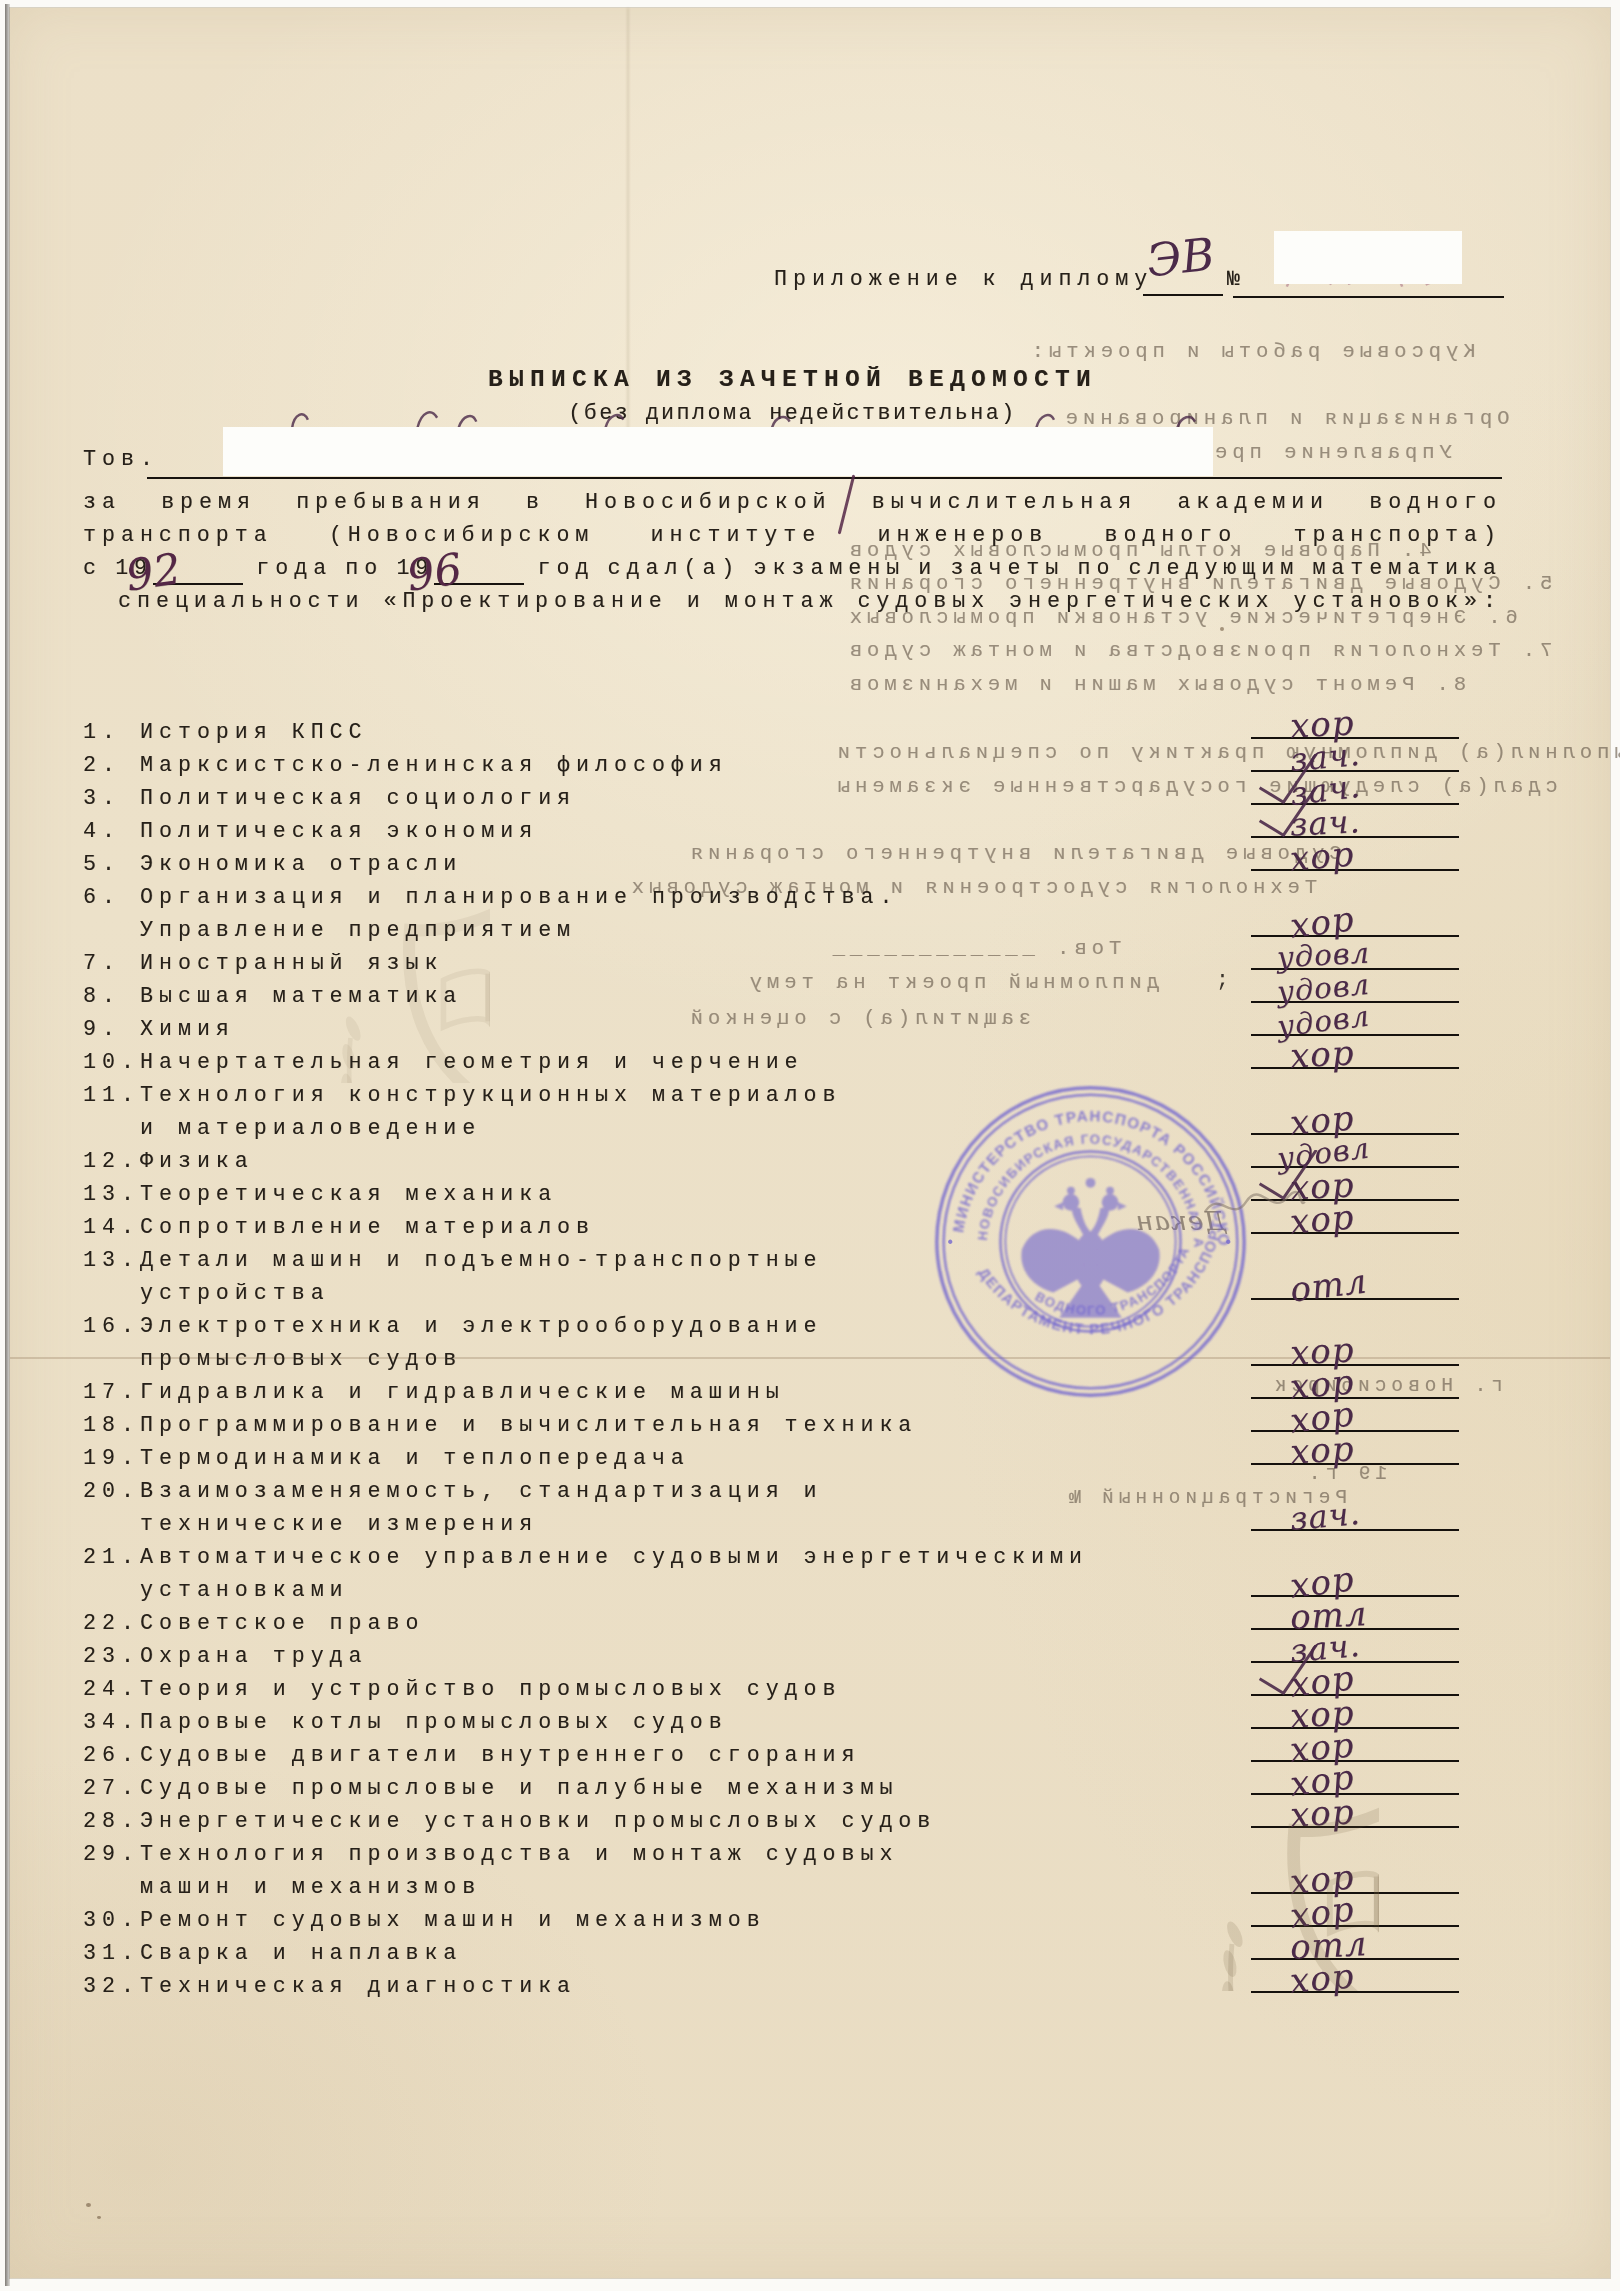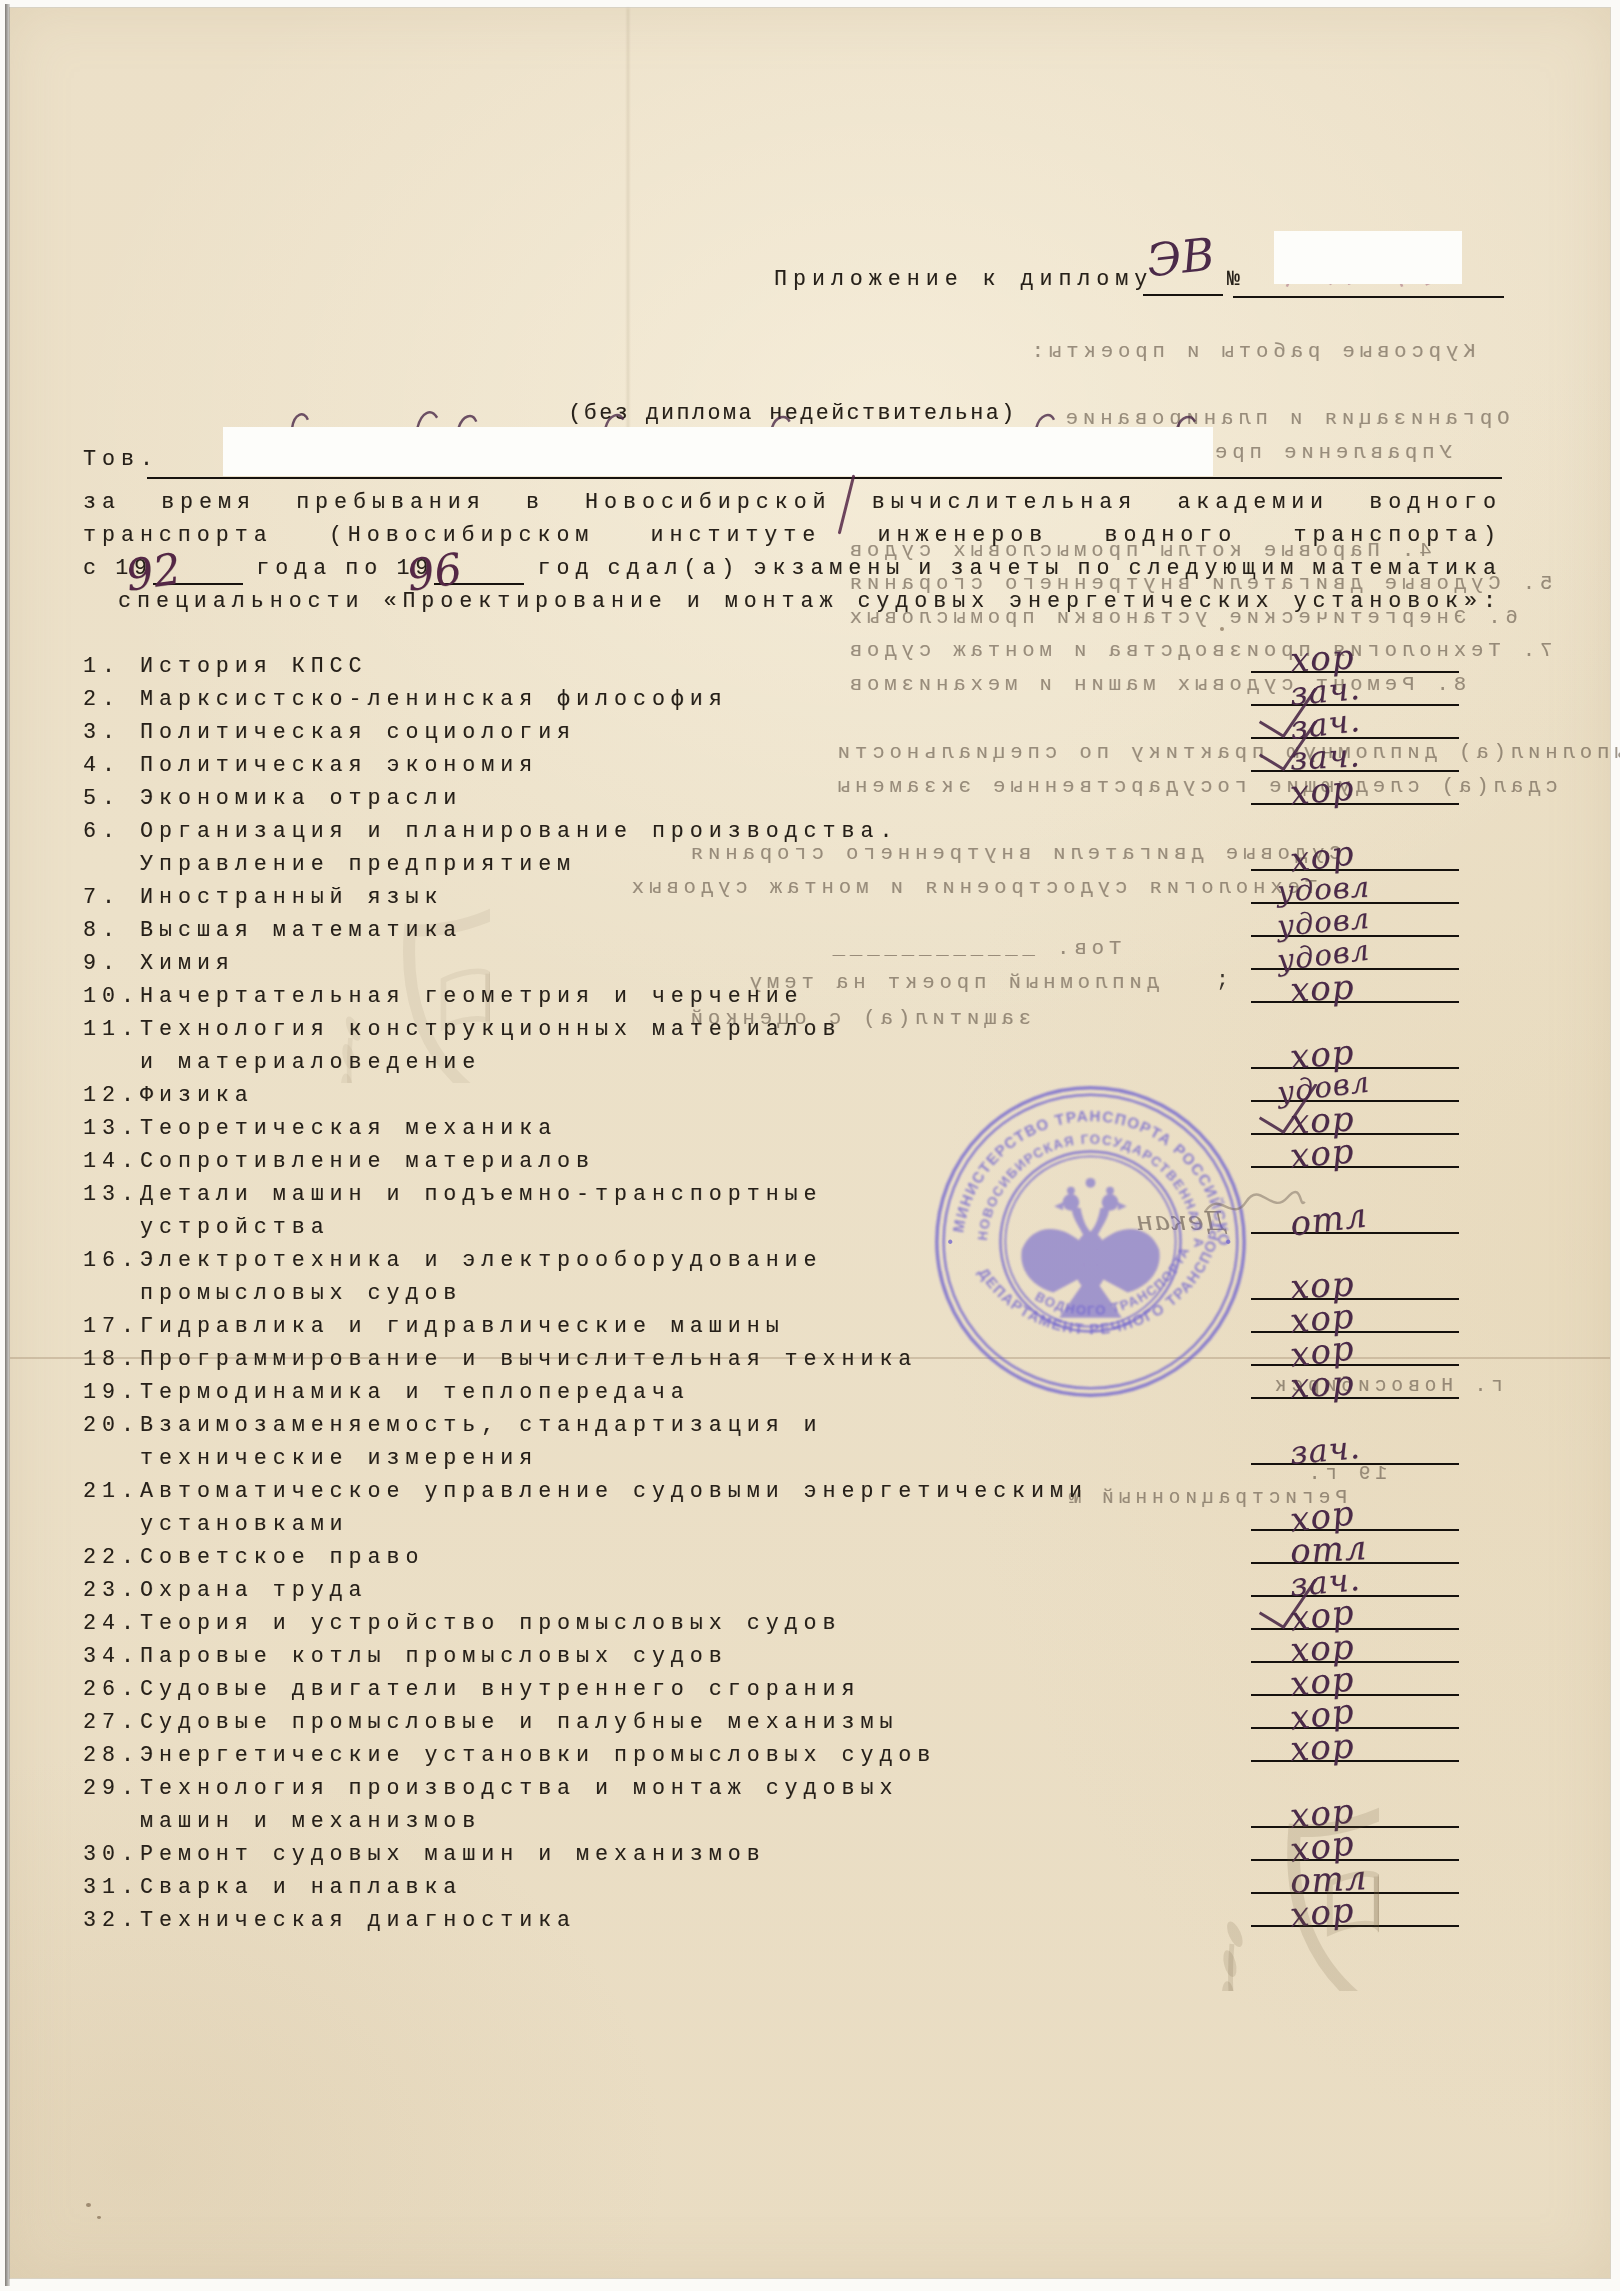--- a/index.html
+++ b/index.html
@@ -44,21 +44,21 @@
   .intro{left:83px;top:486px;width:1419px;}
   .iline{display:flex;justify-content:space-between;height:33px;align-items:center;}
   .iline .w{white-space:pre;}
   .iline4{height:33px;white-space:nowrap;text-align:right;}
   .yr-ul{display:inline-block;width:90px;border-bottom:2.9px solid #17130f;height:23.5px;
          position:relative;vertical-align:bottom;}
   .yr-hw{position:absolute;left:-27.4px;bottom:-5.9px;font-size:43px;letter-spacing:0;
          font-family:"DejaVu Serif",serif;font-style:italic;color:#542746;transform:rotate(-8deg);}
 
   
-  #subjects{position:absolute;left:83px;top:650px;width:1088px;}
+  #subjects{position:absolute;left:83px;top:716px;width:1088px;}
   .subj{position:relative;white-space:nowrap;}
   .subj .num{display:inline-block;width:57px;vertical-align:top;}
   .subj .txt{display:inline-block;vertical-align:top;}
   .gline{position:absolute;left:1168px;width:208px;height:39px;bottom:9.8px;
          border-bottom:2.9px solid #15110d;}
   .ghw{position:absolute;left:39px;bottom:-3.9px;font-family:"DejaVu Serif",serif;
        font-style:italic;color:#4b2a49;font-size:34px;letter-spacing:1px;white-space:nowrap;}
   .ghw.g-ud{font-size:29px;left:25.5px;}
   .ghw.g-zach{font-size:32px;}
   .flo{position:absolute;left:3.9px;bottom:-5.9px;}
@@ -128,20 +128,21 @@
   <svg class="pos" style="left:1279px;top:269px;" width="176" height="25.5" viewBox="0 0 180 26">
     <g stroke="rgba(150,85,110,.45)" stroke-width="2.5" fill="none">
       <path d="M8,18 C12,6 22,4 26,12"></path>
           <path d="M52,16 C58,6 70,8 72,16"></path>
       <path d="M104,14 C112,4 124,10 126,18"></path>
           <path d="M150,16 l14,-6"></path>
     </g>
   </svg>
   <div class="whitebox" style="left:1274px;top:231px;width:188px;height:53px;"></div>
 
+  <div class="pos tw title">ВЫПИСКА ИЗ ЗАЧЕТНОЙ ВЕДОМОСТИ</div>
   <div class="pos tw subtitle">(без диплома недействительна)</div>
 
   <div class="pos tw tov">Тов.</div>
   <div class="uline" style="left:147px;top:477px;width:1355px;border-bottom-width:2.5px;"></div>
   <svg class="pos" style="left:235px;top:406px;" width="980" height="23.5" viewBox="0 0 1000 24">
     <g stroke="#4b2a49" stroke-width="2.5" fill="none" opacity=".8">
       <path d="M58,22 C60,8 70,4 74,14"></path>
           <path d="M186,22 C190,6 200,2 206,12"></path>
       <path d="M228,22 C232,10 242,6 246,16"></path>
           <path d="M378,22 C382,8 392,6 396,14"></path>

